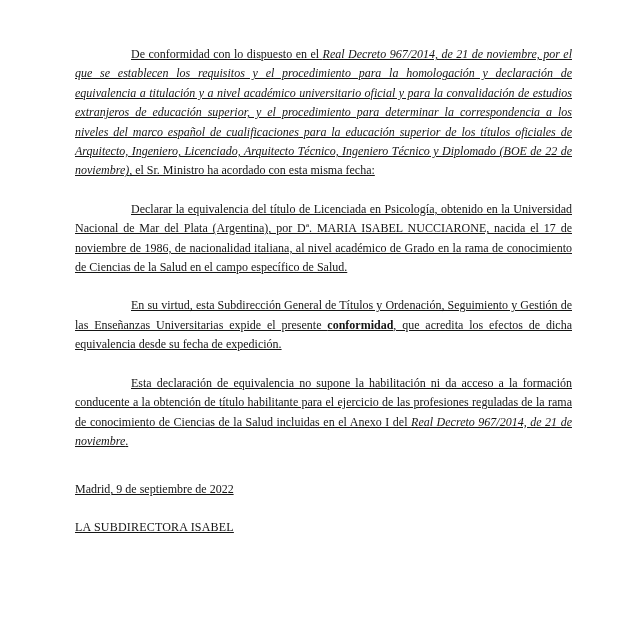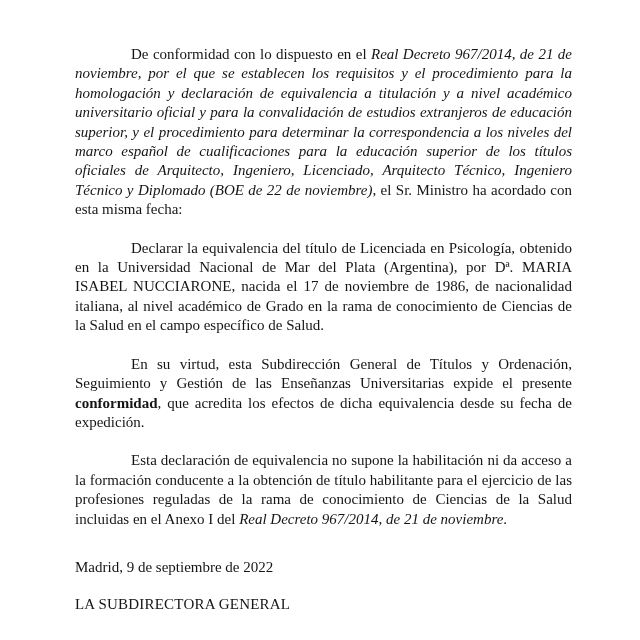--- a/index.html
+++ b/index.html
@@ -16,24 +16,25 @@
     }
     .page {
       box-sizing: border-box;
       width: 640px;
       height: 640px;
       padding: 45px 68px 0 75px;
       background: #ffffff;
     }
     .doc p {
       margin: 0 0 19px 0;
-      font-size: 15px;
+      font-size: 12px;
       line-height: 19.4px;
       text-align: justify;
       text-indent: 56px;
+      text-decoration: underline;
     }
     .doc p span { white-space: normal; }
     .run-i { font-style: italic; }
     .run-b { font-weight: bold; }
     .centered {
       text-align: center;
       text-indent: 0 !important;
     }
     .date-line {
       margin-top: 29px !important;
@@ -54,16 +55,16 @@
     <p><span class="run-n">De conformidad con lo dispuesto en el </span><span class="run-i">Real Decreto 967/2014, de 21 de noviembre, por el que se establecen los requisitos y el procedimiento para la homologación y declaración de equivalencia a titulación y a nivel académico universitario oficial y para la convalidación de estudios extranjeros de educación superior, y el procedimiento para determinar la correspondencia a los niveles del marco español de cualificaciones para la educación superior de los títulos oficiales de Arquitecto, Ingeniero, Licenciado, Arquitecto Técnico, Ingeniero Técnico y Diplomado (BOE de 22 de noviembre)</span><span class="run-n">, el Sr. Ministro ha acordado con esta misma fecha:</span></p>
 
     <p><span class="run-n">Declarar la equivalencia del título de Licenciada en Psicología, obtenido en la Universidad Nacional de Mar del Plata (Argentina), por Dª. MARIA ISABEL NUCCIARONE, nacida el 17 de noviembre de 1986, de nacionalidad italiana, al nivel académico de Grado en la rama de conocimiento de Ciencias de la Salud en el campo específico de Salud.</span></p>
 
     <p><span class="run-n">En su virtud, esta Subdirección General de Títulos y Ordenación, Seguimiento y Gestión de las Enseñanzas Universitarias expide el presente </span><span class="run-b">conformidad</span><span class="run-n">, que acredita los efectos de dicha equivalencia desde su fecha de expedición.</span></p>
 
     <p><span class="run-n">Esta declaración de equivalencia no supone la habilitación ni da acceso a la formación conducente a la obtención de título habilitante para el ejercicio de las profesiones reguladas de la rama de conocimiento de Ciencias de la Salud incluidas en el Anexo I del </span><span class="run-i">Real Decreto 967/2014, de 21 de noviembre</span><span class="run-n">.</span></p>
 
     <p class="centered date-line">Madrid, 9 de septiembre de 2022</p>
 
-    <p class="centered signature-line">LA SUBDIRECTORA GENERAL</p>
+    <p class="centered signature-line">LA SUBDIRECTORA ISABEL</p>
 
   </div>
 </div>
 
 </body></html>

